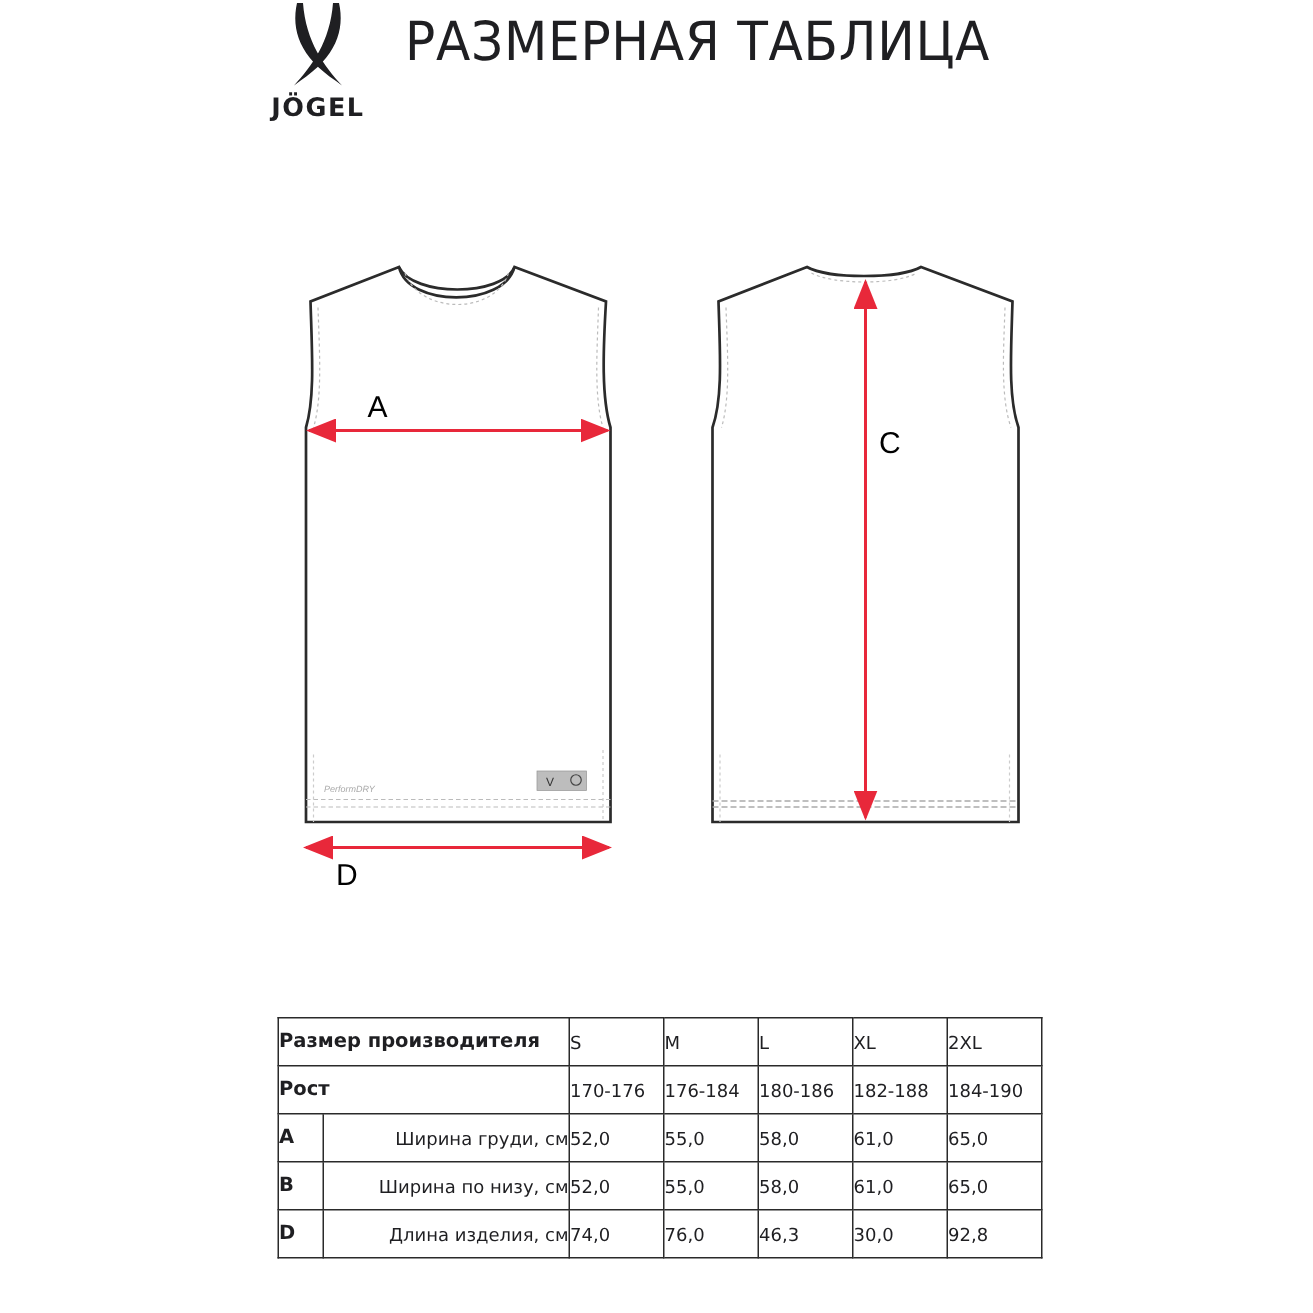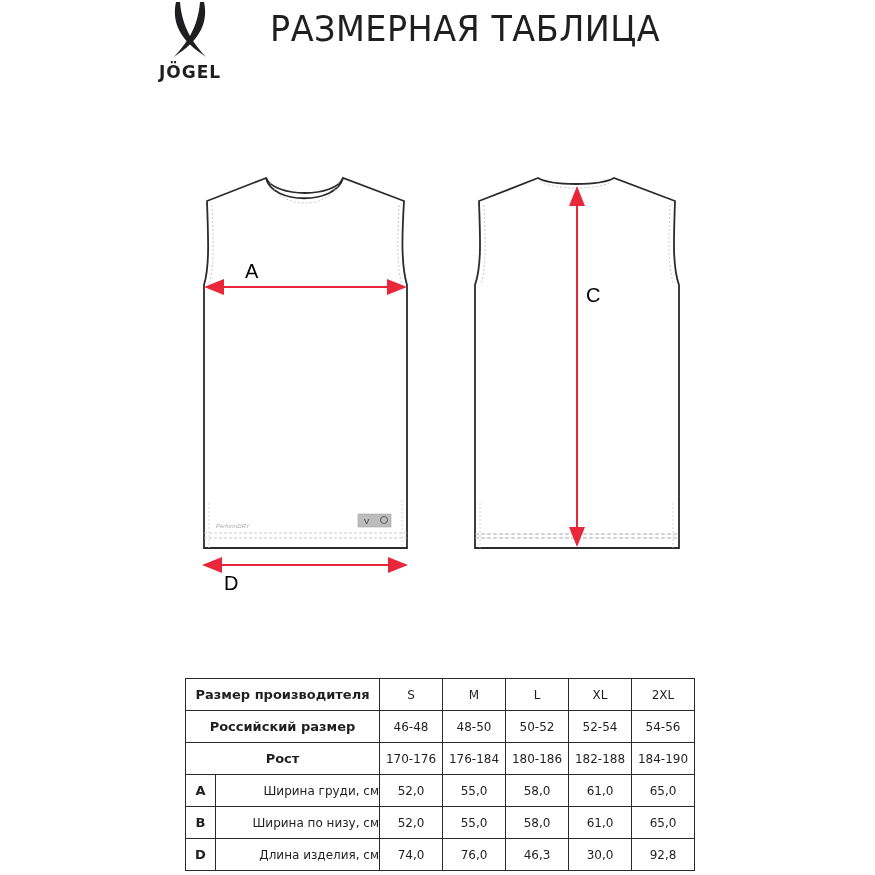--- a/index.html
+++ b/index.html
@@ -1,37 +1,37 @@
 <!DOCTYPE html>
 <html><head>
 <meta charset="utf-8">
 <style>
   html, body { margin: 0; padding: 0; background: #ffffff; }
   body { width: 875px; height: 875px; position: relative; overflow: hidden;
          font-family: "DejaVu Sans", sans-serif; color: #1f1f22; }
   .abs { position: absolute; }
 
   
-  .logo { left: 142px; top: 0; width: 95px; height: 85px; }
+  .logo { left: 164px; top: 0; width: 95px; height: 85px; }
   .logo svg { display: block; }
   .logo-text { position: absolute; left: 4px; top: 62px; width: 88px; text-align: center;
                font-family: "DejaVu Sans", sans-serif; font-weight: bold; font-size: 17px;
                letter-spacing: 1px; color: #1f1f22; }
   .title { left: 270px; top: 8px; font-family: "DejaVu Sans", sans-serif; font-weight: normal;
            font-size: 36px; letter-spacing: 0.5px; color: #1f1f22; white-space: nowrap;
            transform: scaleX(0.93); transform-origin: left top; }
 
   
   .diagram { left: 0; top: 0; width: 875px; height: 640px; }
   .dim-label { font-family: "Liberation Sans", sans-serif; font-size: 20px; color: #e8283a; }
 
   
   .size-table { left: 185px; top: 678px; border-collapse: collapse;
                 font-family: "DejaVu Sans", sans-serif; font-size: 12px; color: #1f1f22; }
-  .size-table td { border: 1.5px solid #2a2a2a; text-align: center; padding: 0; height: 31px; }
+  .size-table td { border: 1.5px solid #2a2a2a; text-align: left; padding: 0; height: 31px; }
   .size-table .hdr { font-weight: bold; font-size: 13px; }
   .size-table .letter { font-weight: bold; font-size: 13px; width: 29px; }
   .size-table .param { text-align: right; padding-left: 13px; width: 150px; }
   .size-table .val { width: 62px; }
 </style>
 </head>
 <body>
 
 <div class="abs logo">
   <svg width="95" height="62" viewBox="0 0 95 62">
@@ -94,28 +94,20 @@
   <tbody>
       <tr>
     <td class="hdr" colspan="2" style="width:193px;">Размер производителя</td>
     <td class="val">S</td>
     <td class="val">M</td>
     <td class="val">L</td>
     <td class="val">XL</td>
     <td class="val">2XL</td>
   </tr>
   <tr>
-    <td class="hdr" colspan="2">Российский размер</td>
-    <td>46-48</td>
-    <td>48-50</td>
-    <td>50-52</td>
-    <td>52-54</td>
-    <td>54-56</td>
-  </tr>
-  <tr>
     <td class="hdr" colspan="2">Рост</td>
     <td>170-176</td>
     <td>176-184</td>
     <td>180-186</td>
     <td>182-188</td>
     <td>184-190</td>
   </tr>
   <tr>
     <td class="letter">A</td>
     <td class="param">Ширина груди, см</td>

